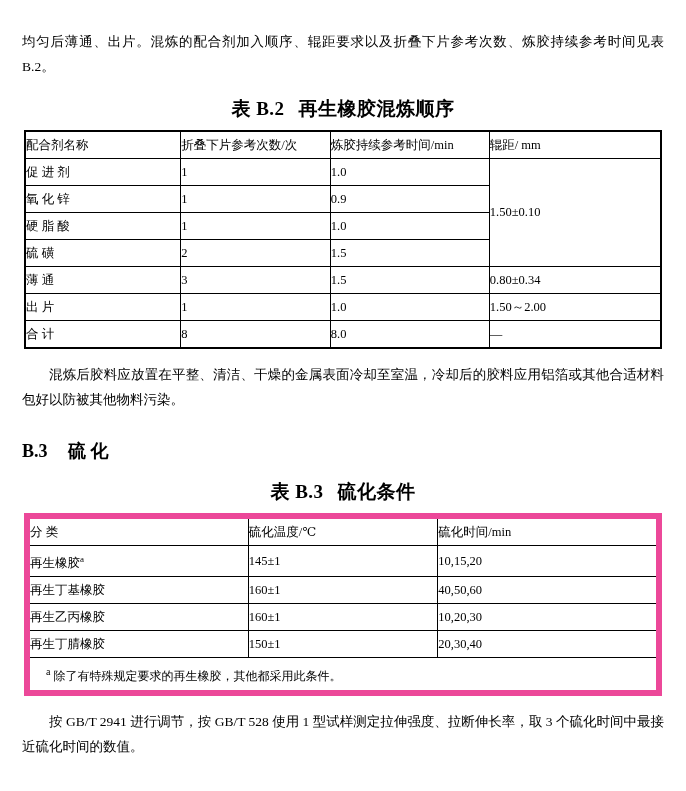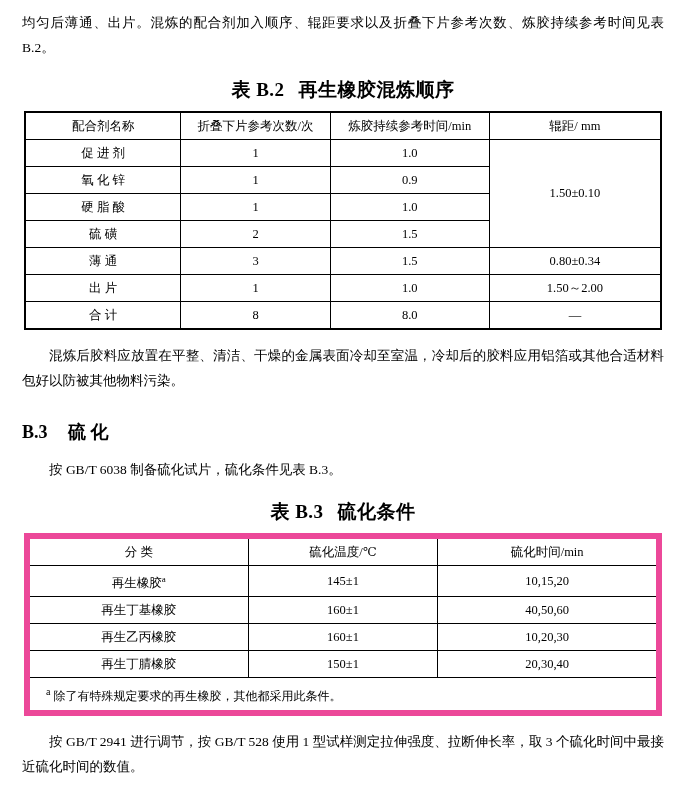--- a/index.html
+++ b/index.html
@@ -21,21 +21,21 @@
     box-sizing: border-box;
     padding: 10px 22px 0 22px;
   }
   p {
     margin: 0;
     font-size: 13.5px;
     line-height: 1.85;
     text-align: justify;
   }
   .intro {
-    margin-top: 1px;
+    margin-top: 20px;
   }
   .indent {
     text-indent: 2em;
   }
   .tbl-caption {
     text-align: center;
     font-size: 19px;
     font-weight: bold;
     margin: 16px 0 8px 0;
     letter-spacing: 0.5px;
@@ -44,21 +44,21 @@
     margin-right: 14px;
   }
   table {
     border-collapse: collapse;
     width: 100%;
     font-size: 12.5px;
     table-layout: fixed;
   }
   table td, table th {
     border: 1px solid #000;
-    text-align: center;
+    text-align: left;
     font-weight: normal;
     padding: 0;
     height: 26px;
     line-height: 26px;
   }
   table.tbl-b2 {
     border: 2px solid #000;
   }
   table.tbl-b3 {
     border: 6px solid #ec4899;
@@ -166,21 +166,20 @@
     </tbody>
   </table>
   </div>
 
   <p class="body-para indent">混炼后胶料应放置在平整、清洁、干燥的金属表面冷却至室温，冷却后的胶料应用铝箔或其他合适材料包好以防被其他物料污染。</p>
 
   <div class="sec-head">
     <span class="sec-num">B.3</span><span>硫 化</span>
   </div>
 
-  <p class="body-para indent">按 GB/T 6038 制备硫化试片，硫化条件见表 B.3。</p>
 
   <div class="tbl-caption">
     <span class="num">表 B.3</span><span>硫化条件</span>
   </div>
 
   <div class="tbl-wrap">
   <table class="tbl-b3">
     <colgroup>
       <col style="width:35%">
       <col style="width:30%">

